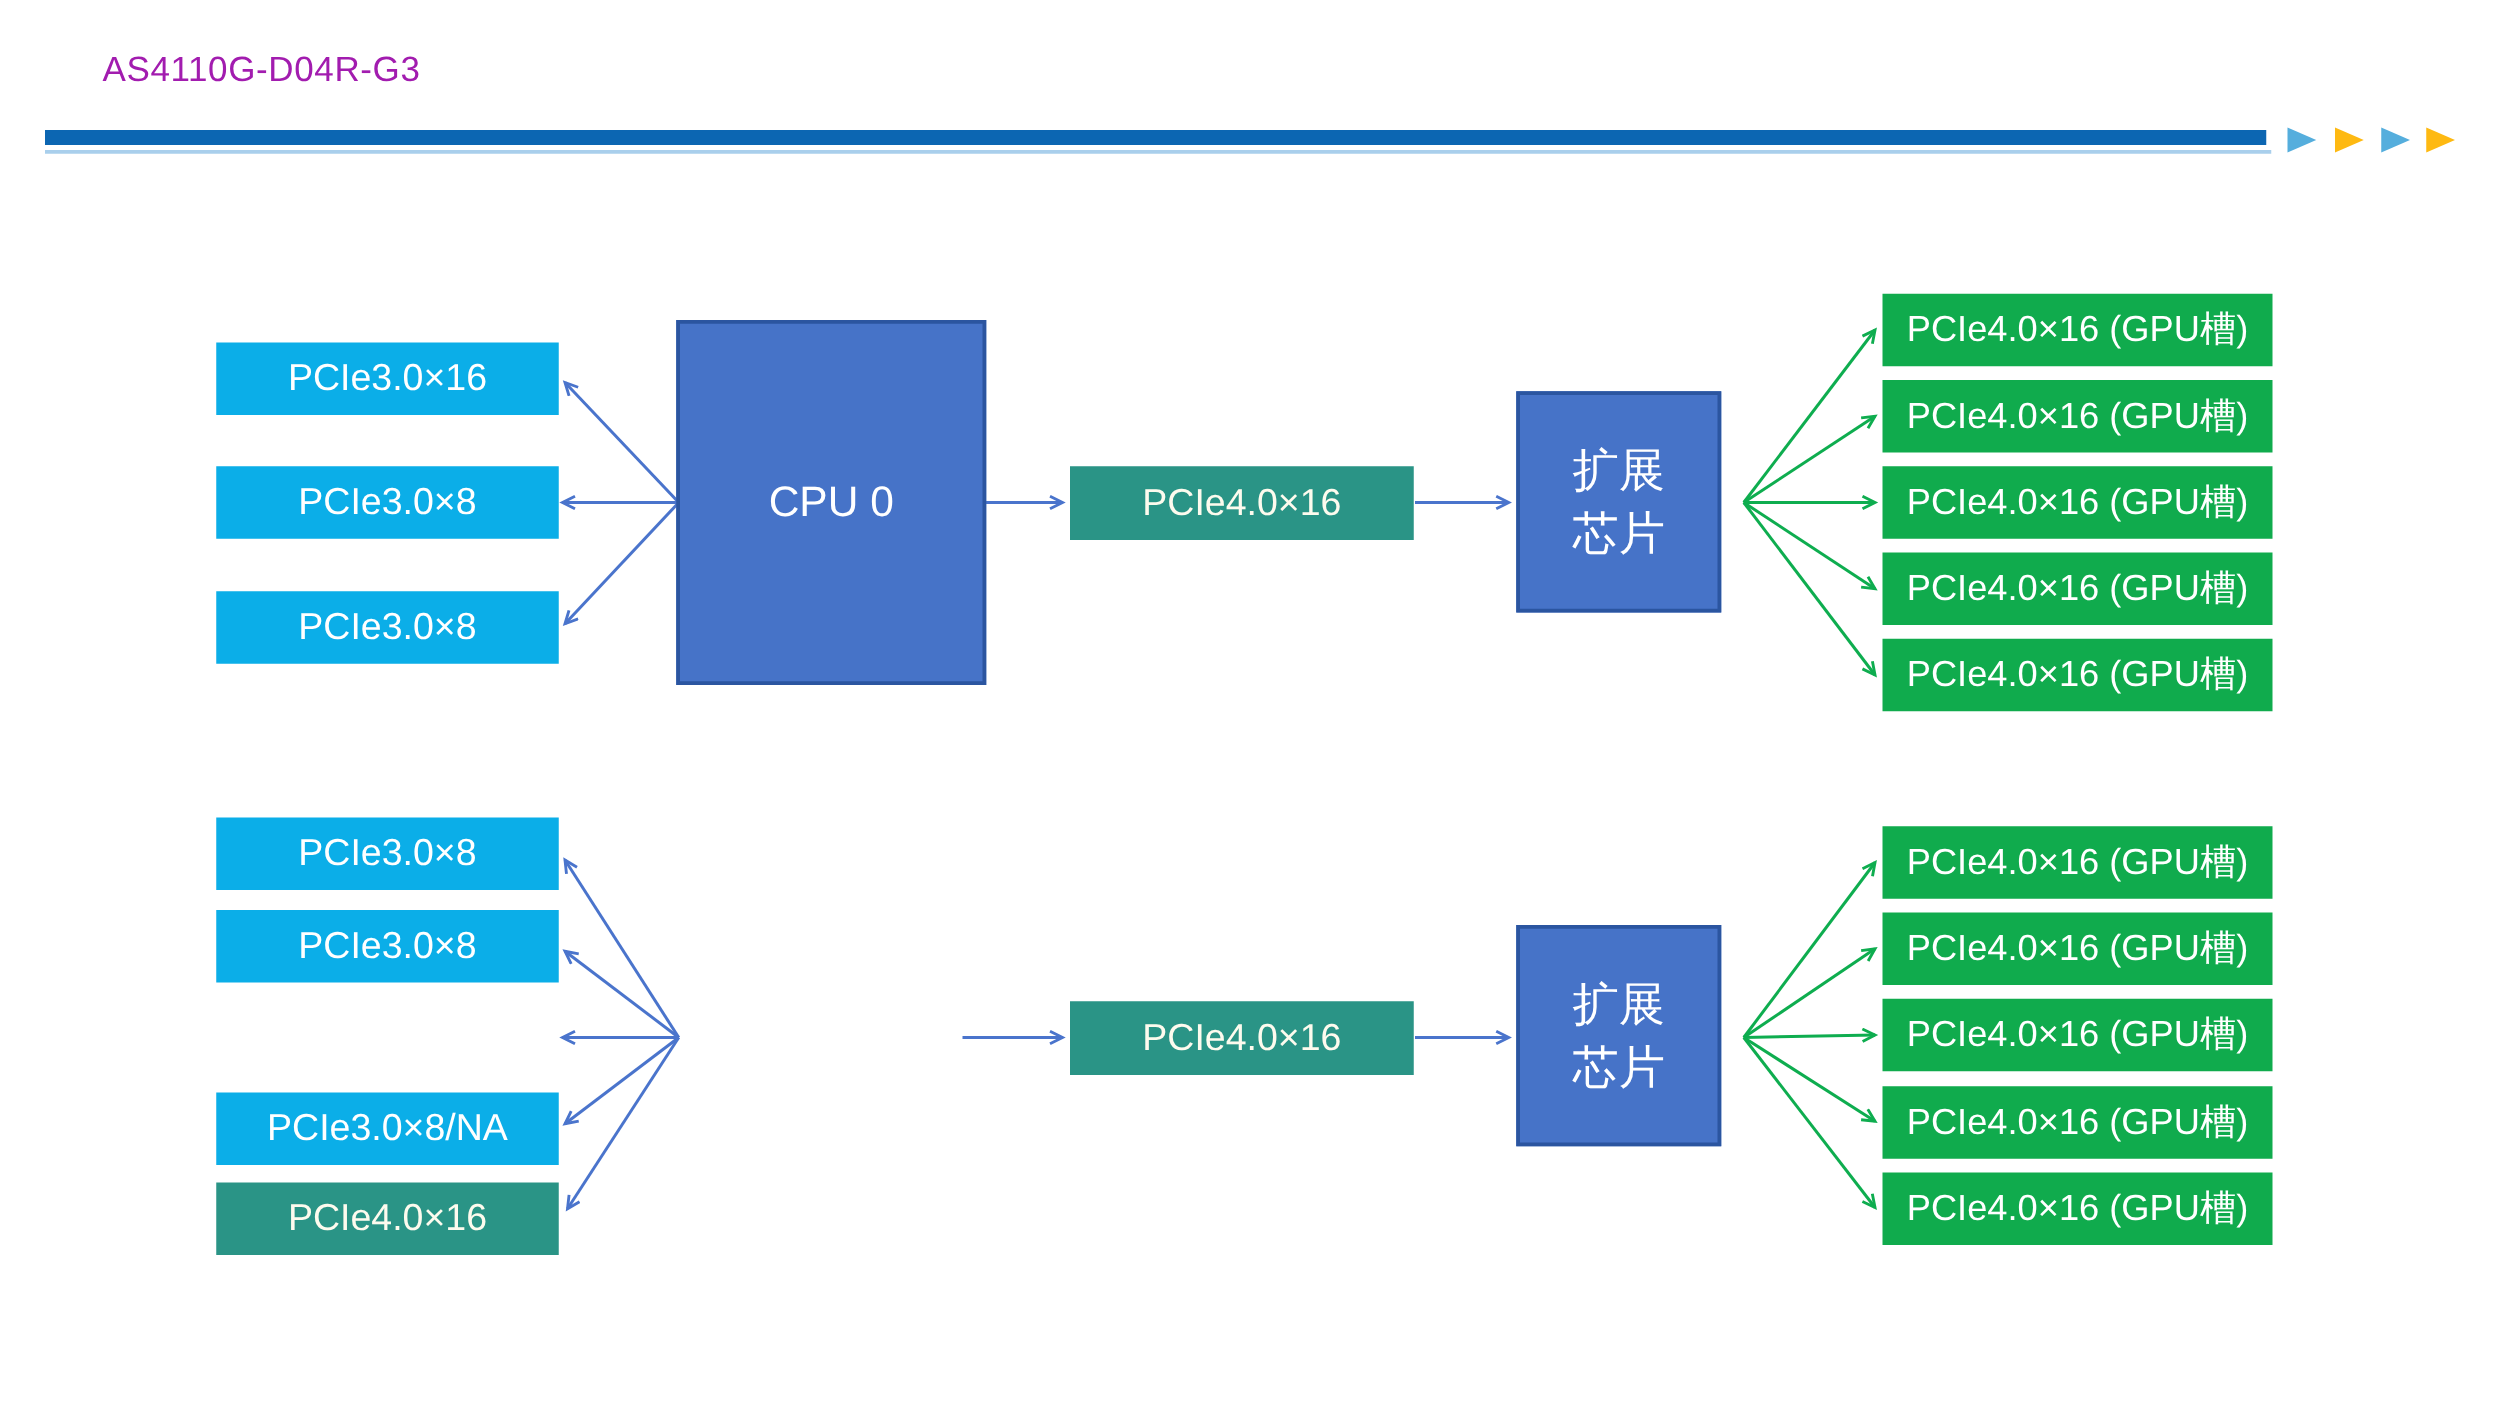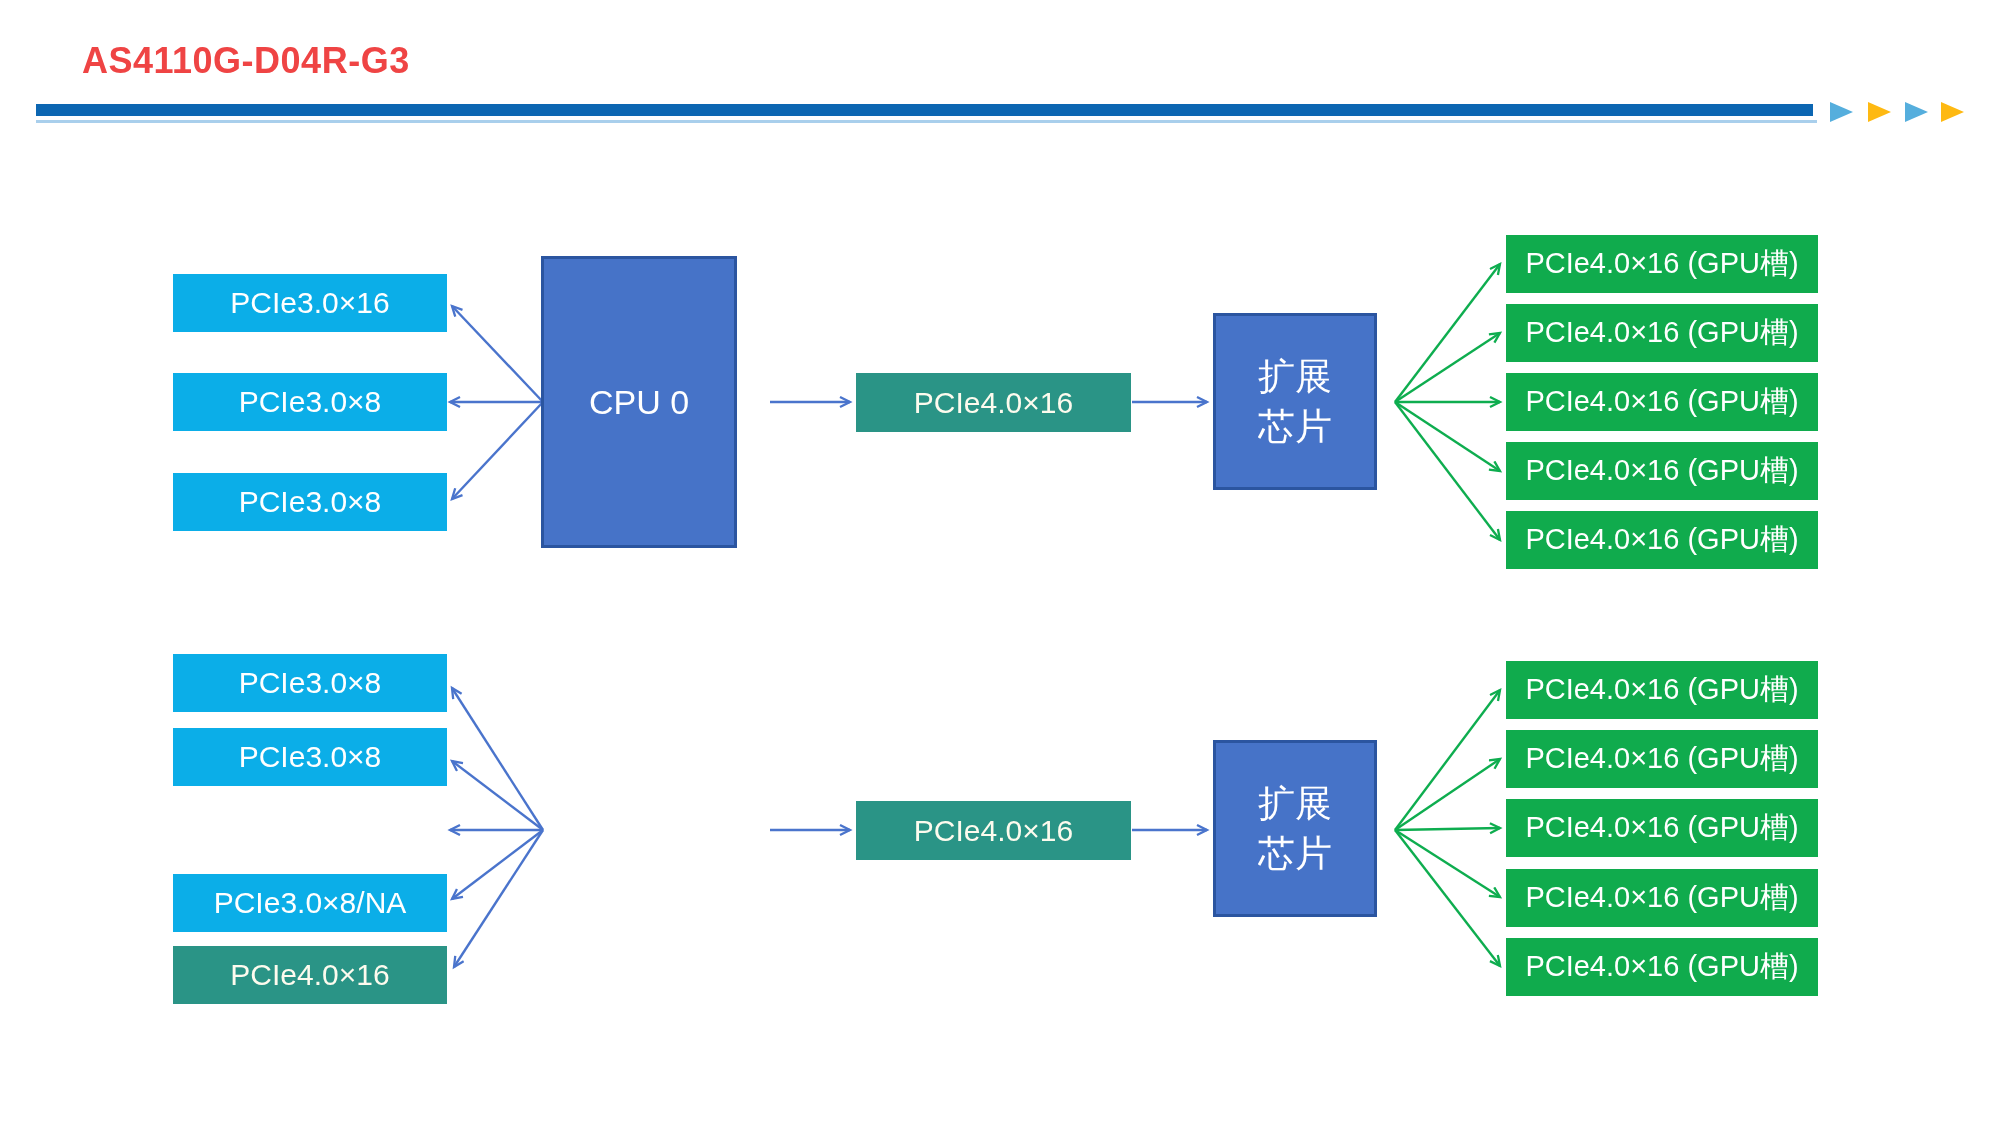--- a/index.html
+++ b/index.html
@@ -1,41 +1,41 @@
 <!DOCTYPE html>
 <html><head>
 <meta charset="utf-8">
 <style>
   html,body{margin:0;padding:0;background:#ffffff;}
   .page{position:relative;width:2004px;height:1127px;background:#ffffff;overflow:hidden;
         font-family:"Liberation Sans",sans-serif;}
 
   
-  .title{position:absolute;left:82px;top:40px;font-size:36px;font-weight:bold;
-         color:#ef4444;letter-spacing:0.5px;}
+  .title{position:absolute;left:82px;top:40px;font-size:28px;font-weight:normal;
+         color:#a21caf;letter-spacing:0.5px;}
   .logo{position:absolute;left:1644px;top:24px;font-family:"Liberation Serif","DejaVu Serif",serif;
         font-weight:bold;font-size:56px;color:#2F97E3;white-space:nowrap;}
   .logo .cjk{font-family:"Liberation Sans",sans-serif;font-weight:bold;font-size:57px;}
   .rule-thick{position:absolute;left:36px;top:104px;width:1777px;height:12px;background:#0C66B2;}
   .rule-thin{position:absolute;left:36px;top:120px;width:1781px;height:3px;background:#A9CFEC;}
   .tri{position:absolute;top:102px;width:0;height:0;
        border-top:10px solid transparent;border-bottom:10px solid transparent;}
   .tri-b{border-left:23px solid #55AEDD;}
   .tri-o{border-left:23px solid #FEB912;}
 
   
   .slot{position:absolute;display:flex;align-items:center;justify-content:center;
         color:#ffffff;font-size:30px;white-space:nowrap;}
   .slot--cyan{background:#0BAEE8;}
   .slot--teal{background:#2A9486;color:#FDFBEE;}
   .slot--green{background:#10AB4D;}
   .gpu{width:312px;height:58px;left:1506px;font-size:29px;}
   .leftslot{width:274px;height:58px;left:173px;}
   .uplink{width:275px;height:59px;left:856px;}
-  .cpu{position:absolute;left:541px;width:196px;height:292px;box-sizing:border-box;
+  .cpu{position:absolute;left:541px;width:248px;height:292px;box-sizing:border-box;
        background:#4673C8;border:3px solid #2B55A0;display:flex;align-items:center;
        justify-content:center;color:#ffffff;font-size:34px;}
   .expander{position:absolute;left:1213px;width:164px;height:177px;box-sizing:border-box;
        background:#4673C8;border:3px solid #2B55A0;display:flex;flex-direction:column;
        align-items:center;justify-content:center;color:#ffffff;font-size:37px;line-height:1.35;}
 
   .connector-layer{position:absolute;left:0;top:0;width:2004px;height:1127px;pointer-events:none;}
 </style>
 </head>
 <body>

